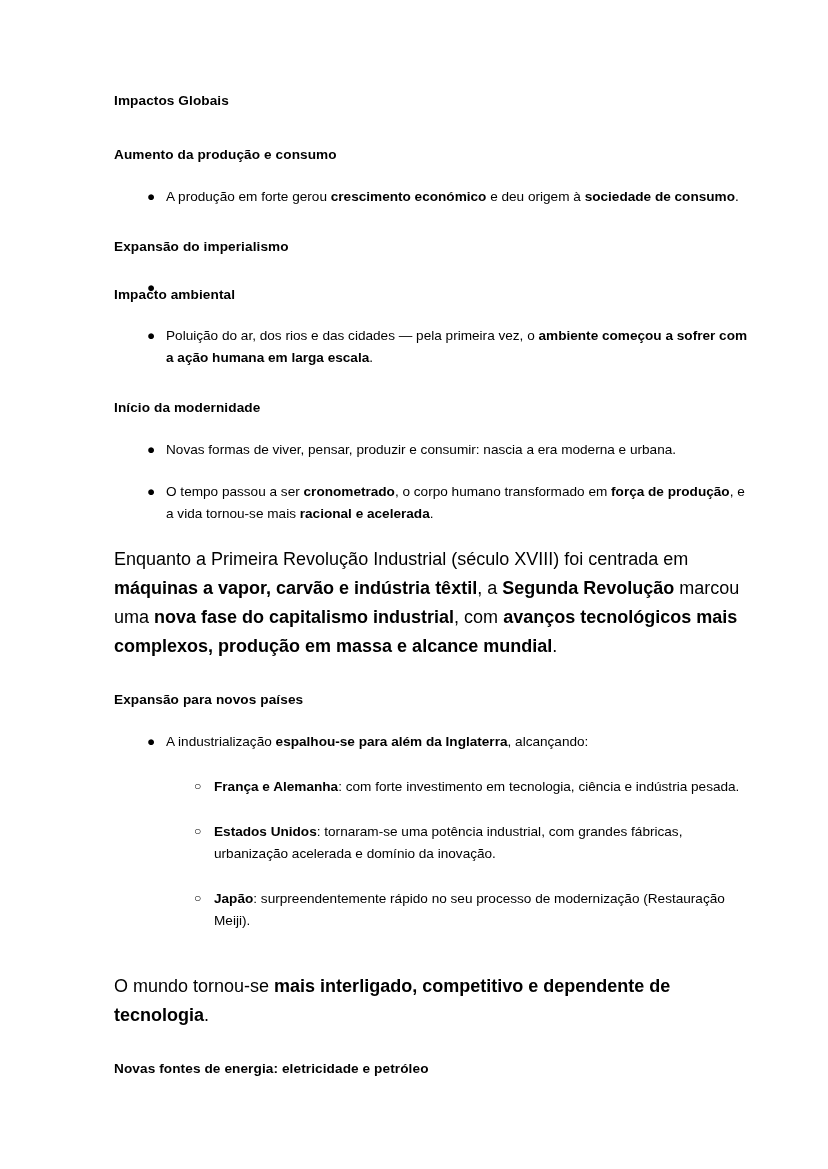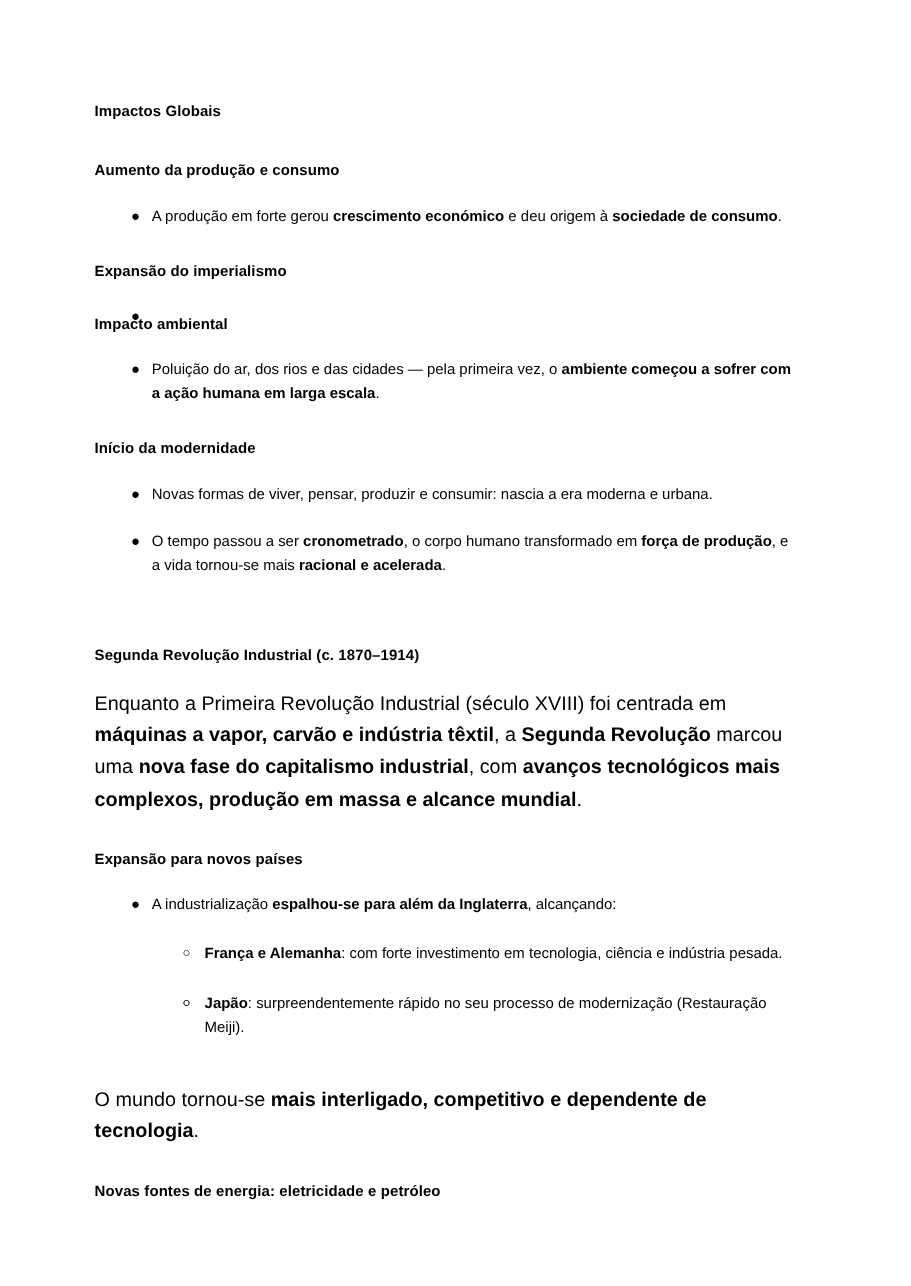--- a/index.html
+++ b/index.html
@@ -16,21 +16,21 @@
   .page {
     width: 828px;
     height: 1169px;
     background: #ffffff;
     position: relative;
     box-sizing: border-box;
     overflow: hidden;
   }
   .doc {
     position: absolute;
-    left: 86px;
+    left: 114px;
     top: 92px;
     width: 634px;
   }
 
   
   .h-sec {
     font-size: 13.6px;
     font-weight: bold;
     line-height: 1.35;
     letter-spacing: 0.1px;
@@ -131,37 +131,37 @@
       <li>
         <span class="bul">●</span>
         <span class="rt"><span>Novas formas de viver, pensar, produzir e consumir: nascia a era moderna e urbana.</span></span>
       </li>
       <li>
         <span class="bul">●</span>
         <span class="rt"><span>O tempo passou a ser </span><b>cronometrado</b><span>, o corpo humano transformado em </span><b>força de produção</b><span>, e a vida tornou-se mais </span><b>racional e acelerada</b><span>.</span></span>
       </li>
     </ul>
 
-    <h2 class="h-sec gap-head-xl">Segunda Revolução Industrial (c. 1870–1914)</h2>
     <p class="para gap-para"><span>Enquanto a Primeira Revolução Industrial (século XVIII) foi centrada em </span><b>máquinas a vapor, carvão e indústria têxtil</b><span>, a </span><b>Segunda Revolução</b><span> marcou uma </span><b>nova fase do capitalismo industrial</b><span>, com </span><b>avanços tecnológicos mais complexos, produção em massa e alcance mundial</b><span>.</span></p>
 
     <h3 class="h-sec gap-head-md">Expansão para novos países</h3>
     <ul class="lvl1">
       <li>
         <span class="bul">●</span>
         <span class="rt"><span>A industrialização </span><b>espalhou-se para além da Inglaterra</b><span>, alcançando:</span></span>
       </li>
     </ul>
     <ul class="lvl2">
       <li>
         <span class="bul2">○</span>
         <span class="rt"><b>França e Alemanha</b><span>: com forte investimento em tecnologia, ciência e indústria pesada.</span></span>
       </li>
       <li>
         <span class="bul2">○</span>
+        <span class="rt"><b>Estados Unidos</b><span>: tornaram-se uma potência industrial, com grandes fábricas, urbanização acelerada e domínio da inovação.</span></span>
       </li>
       <li>
         <span class="bul2">○</span>
         <span class="rt"><b>Japão</b><span>: surpreendentemente rápido no seu processo de modernização (Restauração Meiji).</span></span>
       </li>
     </ul>
 
     <p class="para gap-para-lg"><span>O mundo tornou-se </span><b>mais interligado, competitivo e dependente de tecnologia</b><span>.</span></p>
 
     <h3 class="h-sec gap-head-md">Novas fontes de energia: eletricidade e petróleo</h3>

